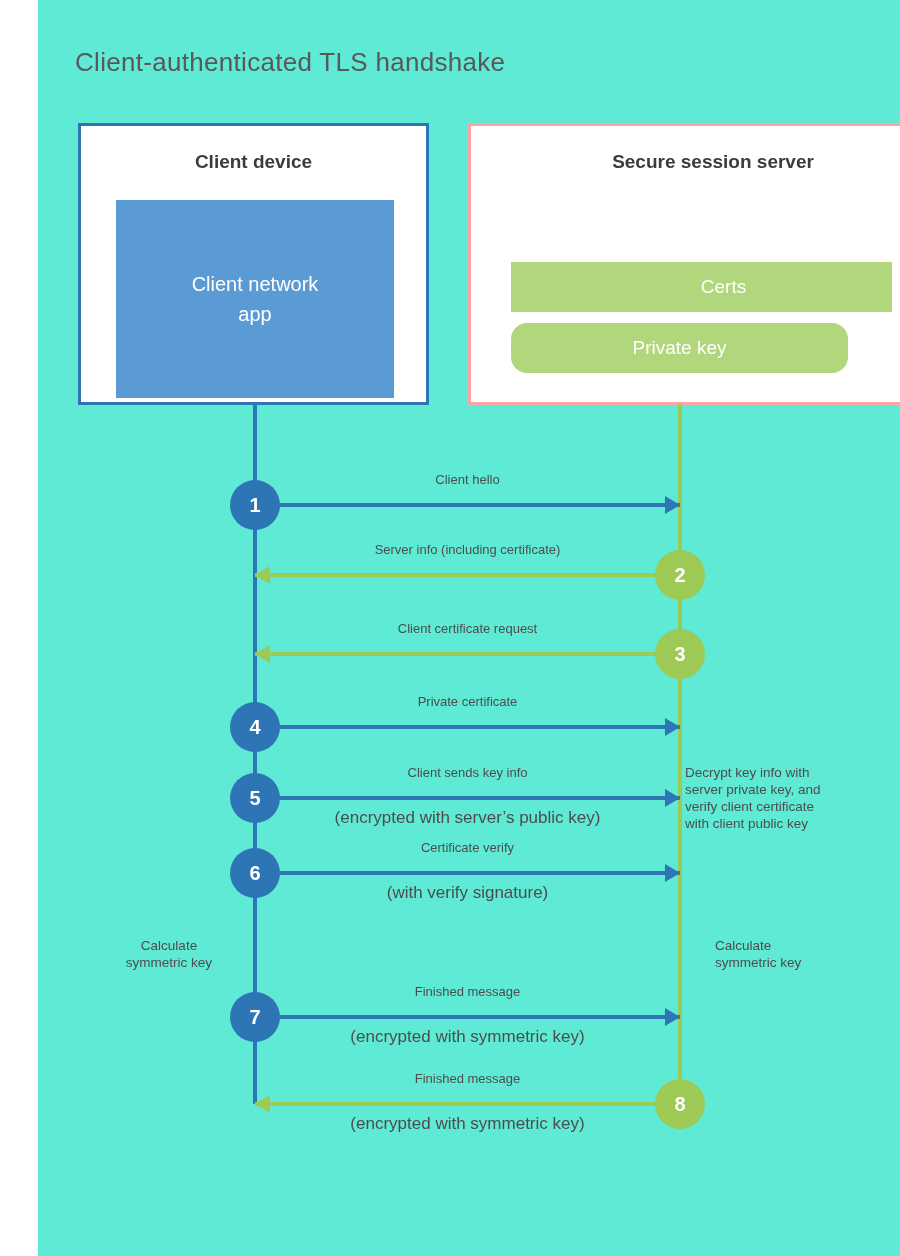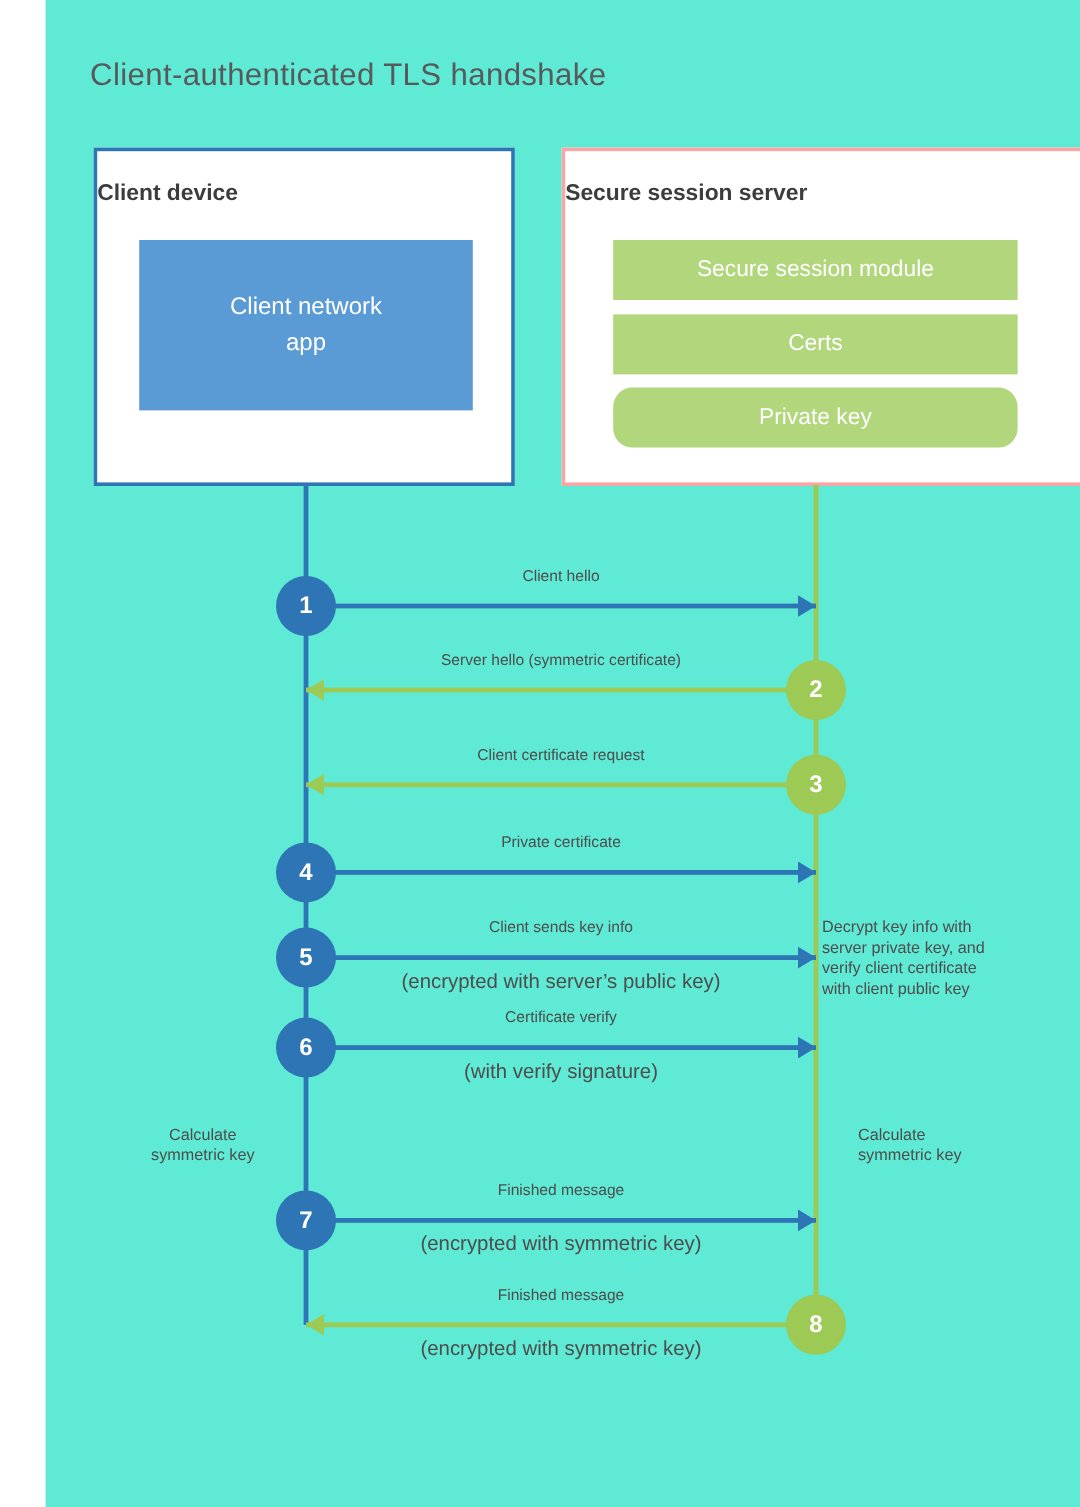--- a/index.html
+++ b/index.html
@@ -11,34 +11,34 @@
   .page-title{
     position:absolute;left:37px;top:30px;
     font-size:26px;font-weight:300;color:#58595b;letter-spacing:.3px;
   }
 
   
   .actor-box{position:absolute;top:123px;background:#fff;box-sizing:border-box;}
   .client-box{left:40px;width:351px;height:282px;border:3px solid #2e75b6;}
   .server-box{left:430px;width:490px;height:282px;border:3px solid #fca5a5;}
   .actor-heading{
-    margin:0;padding-top:25px;
+    margin:0;padding-top:25px;text-align:center;
     font-size:19px;font-weight:700;color:#3c3c3c;
   }
   .client-app{
-    position:absolute;left:35px;top:74px;width:278px;height:142px;background:#5b9bd5;
+    position:absolute;left:35px;top:74px;width:278px;height:198px;background:#5b9bd5;
     display:flex;align-items:center;justify-content:center;text-align:center;
     color:#ffffff;font-size:20px;line-height:1.5;white-space:pre-line;
   }
   .server-bar{
     position:absolute;left:40px;width:337px;height:50px;background:#b2d67c;
     display:flex;align-items:center;justify-content:center;
     color:#ffffff;font-size:19px;
   }
-  .bar-1{top:74px;} .bar-2{top:136px;} .bar-3{top:197px;border-radius:16px;}
+  .bar-1{top:74px;} .bar-2{top:136px;padding-left:44px;} .bar-3{top:197px;border-radius:16px;}
 
   
   .lifeline{position:absolute;top:404px;width:4px;height:700px;}
   .lifeline-client{left:215px;background:#2e75b6;}
   .lifeline-server{left:640px;background:#9cca55;}
 
   
   .row{position:absolute;left:0;top:0;width:100%;height:0;}
   .r1{--y:505px;} .r2{--y:575px;} .r3{--y:654px;} .r4{--y:727px;}
   .r5{--y:798px;} .r6{--y:873px;} .r7{--y:1017px;} .r8{--y:1104px;}
@@ -84,39 +84,38 @@
   <h1 class="page-title">Client-authenticated TLS handshake</h1>
 
   <div class="actor-box client-box">
     <h2 class="actor-heading">Client device</h2>
     <div class="client-app">Client network
 app</div>
   </div>
 
   <div class="actor-box server-box">
     <h2 class="actor-heading">Secure session server</h2>
-    <div class="server-bar bar-1">Secure session module</div>
     <div class="server-bar bar-2">Certs</div>
     <div class="server-bar bar-3">Private key</div>
   </div>
 
   <div class="lifeline lifeline-client"></div>
   <div class="lifeline lifeline-server"></div>
 
   <div class="row r1">
     <div class="lbl">Client hello</div>
     <div class="hline blue"></div>
     <div class="head head-right"></div>
     <div class="circle blue">
       <span>1</span>
     </div>
   </div>
 
   <div class="row r2">
-    <div class="lbl">Server hello (symmetric certificate)</div>
+    <div class="lbl">Server info (including certificate)</div>
     <div class="hline green"></div>
     <div class="head head-left"></div>
     <div class="circle green">
       <span>2</span>
     </div>
   </div>
 
   <div class="row r3">
     <div class="lbl">Client certificate request</div>
     <div class="hline green"></div>

